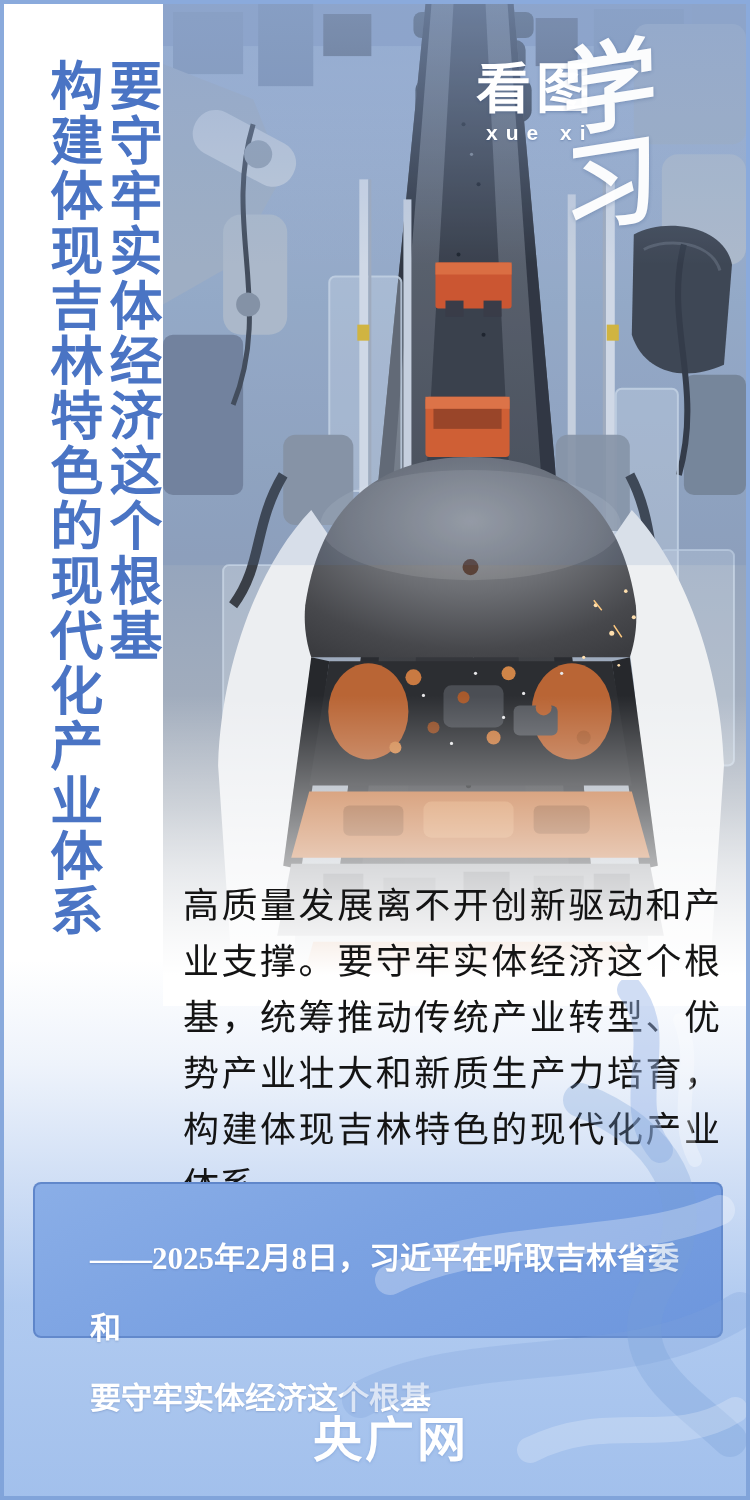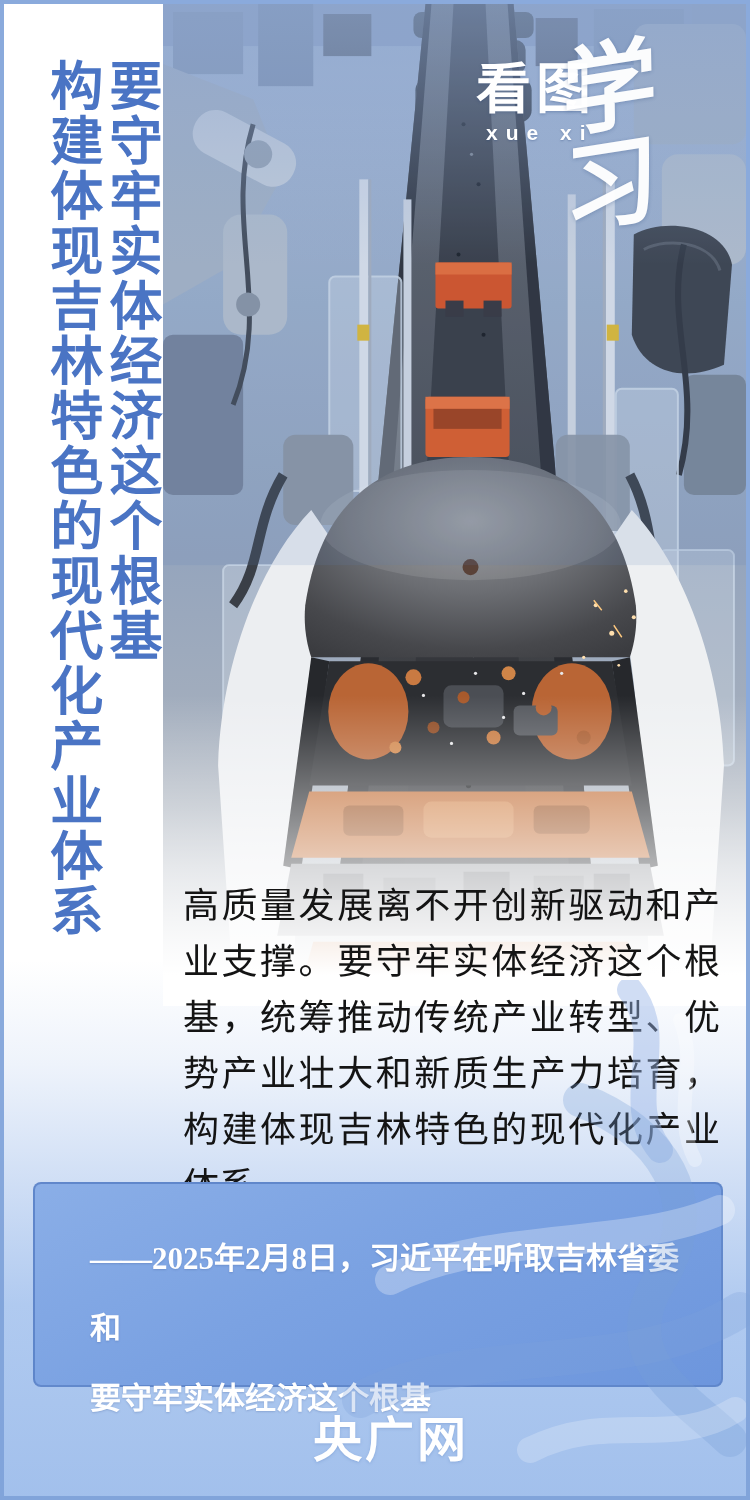--- a/index.html
+++ b/index.html
@@ -30,21 +30,21 @@
     transform:rotate(-9deg) skewX(-8deg);opacity:.97;letter-spacing:-10px;line-height:1;
     text-shadow:0 1px 4px rgba(40,70,120,.3);
   }
   
   .paragraph{
     position:absolute;left:183px;top:878px;width:537px;z-index:6;
     font-size:36px;line-height:56px;color:#141414;text-align:justify;
   }
   
   .quote-box{
-    position:absolute;left:33px;top:1182px;width:690px;height:205px;z-index:7;box-sizing:border-box;
+    position:absolute;left:33px;top:1182px;width:690px;height:156px;z-index:7;box-sizing:border-box;
     background:linear-gradient(155deg,#8aaee7 0%,#7ba2e2 45%,#6d96dd 100%);
     border:2px solid rgba(92,131,199,.85);border-radius:8px;
     padding:40px 30px 0 55px;
     color:#ffffff;font-weight:bold;font-size:31px;line-height:70px;
     text-shadow:0 1px 2px rgba(50,80,140,.25);
   }
   
   .publisher{
     position:absolute;left:16px;top:1400px;width:100%;z-index:8;text-align:center;
     font-family:"Liberation Sans","DejaVu Sans",sans-serif;

